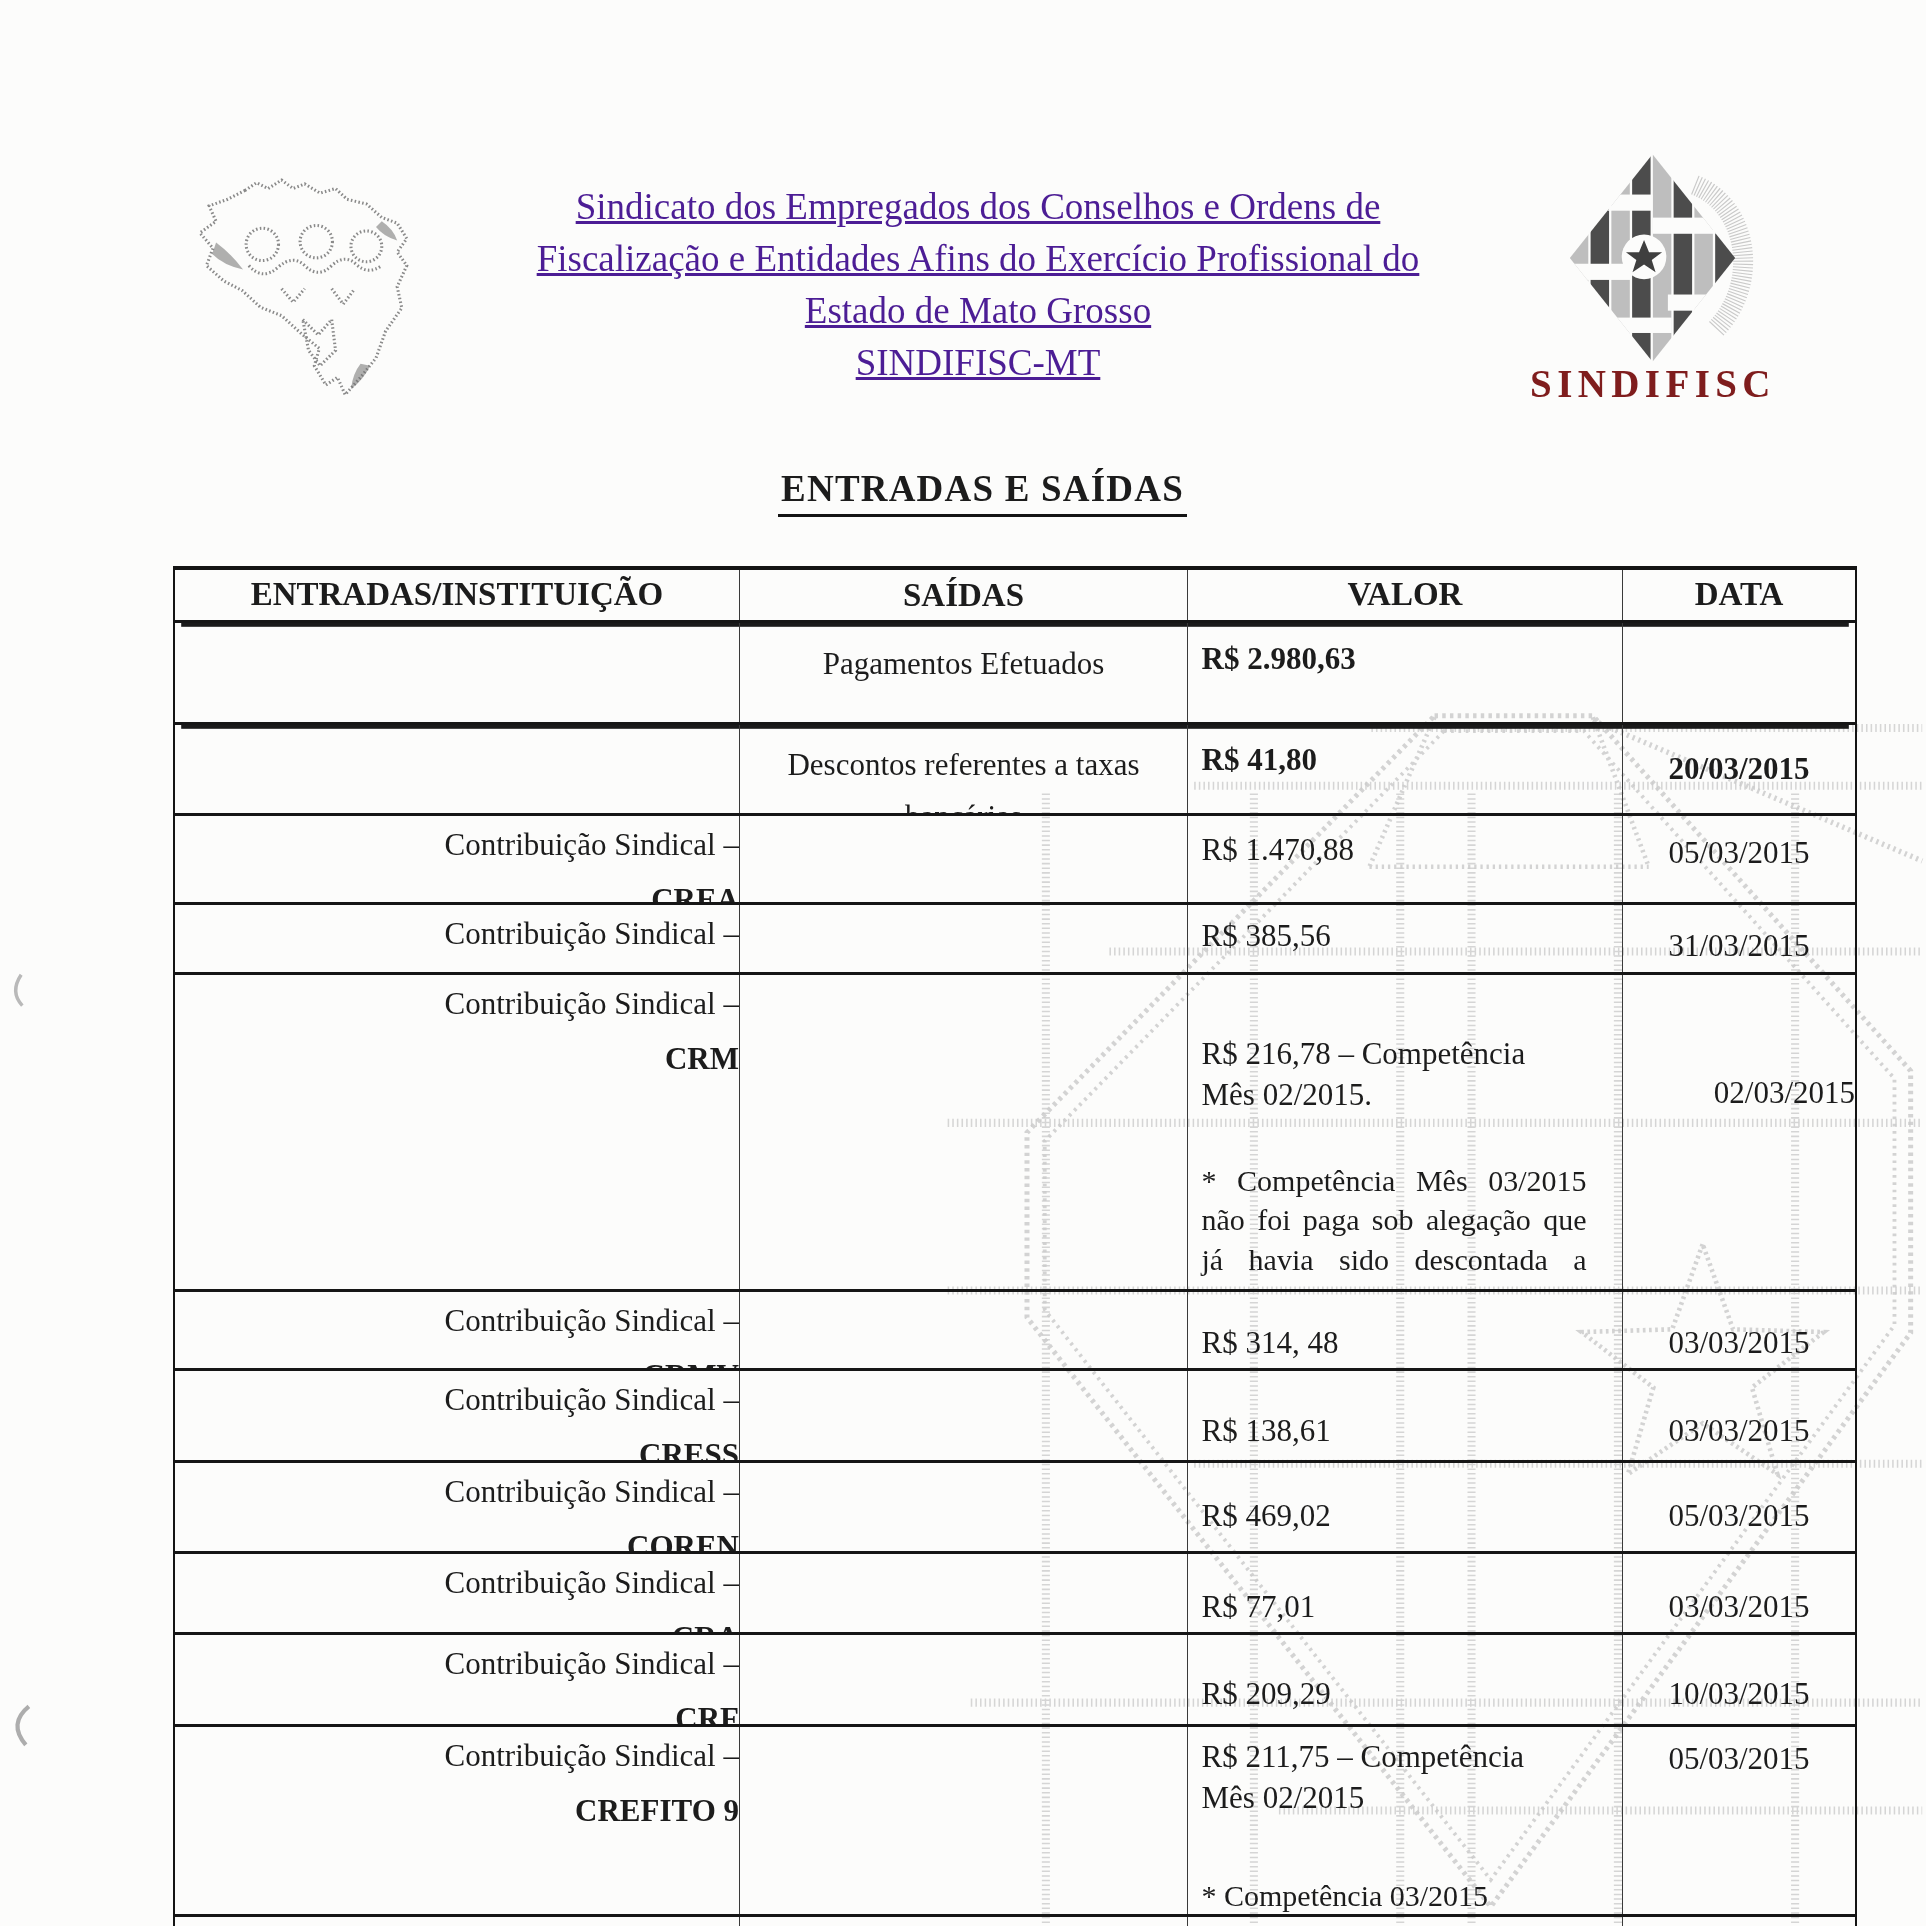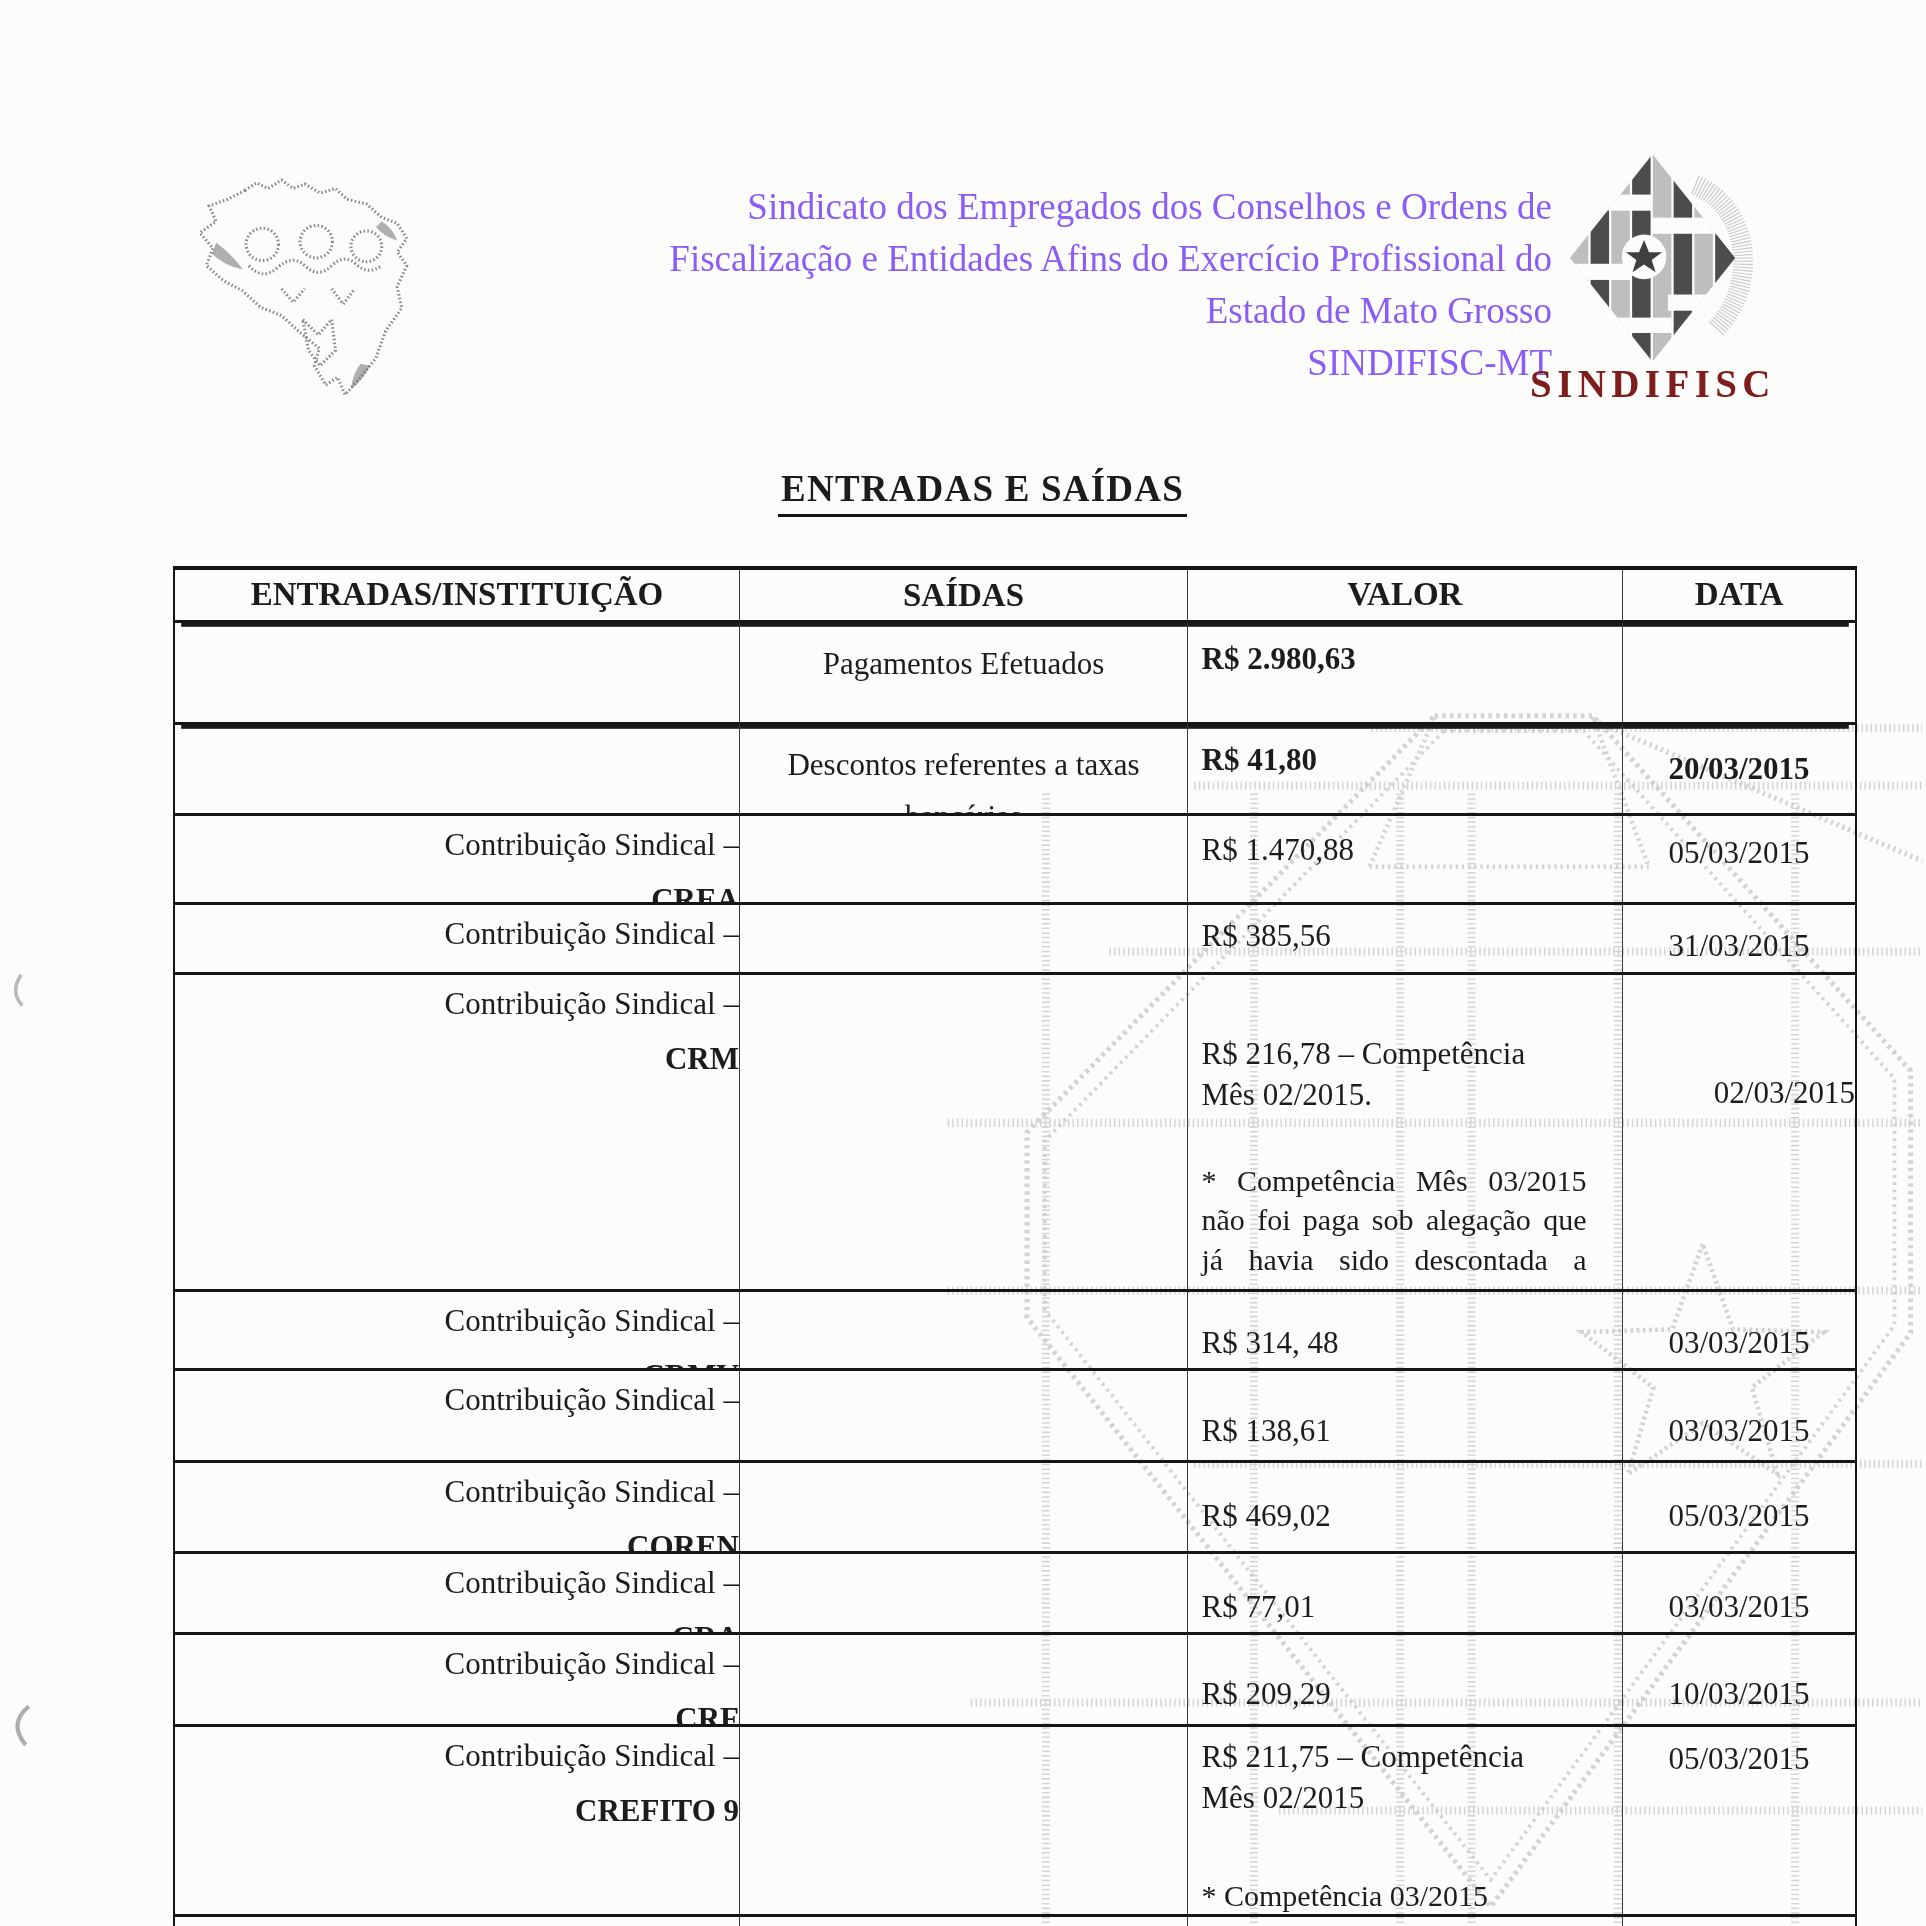--- a/index.html
+++ b/index.html
@@ -2,22 +2,22 @@
 <html style="font-size:6.2px"><head>
 <meta charset="utf-8">
 <style>
   html,body{margin:0;padding:0;background:#e8e8e6;}
   #page{
     position:relative; width:1965px; height:2703px; background:#fcfcfb;
     font-family:"Liberation Serif","DejaVu Serif",serif; color:#1c1c1c; overflow:hidden;
   }
   
   #brazil-logo{position:absolute;left:166px;top:150px;width:262px;height:262px;z-index:3;}
-  #org-block{position:absolute;left:404px;top:181px;width:1148px;text-align:right;z-index:3;
-    font-size:37px;line-height:52px;color:#8b5cf6;}
+  #org-block{position:absolute;left:404px;top:181px;width:1148px;text-align:center;z-index:3;
+    font-size:37px;line-height:52px;color:#4c1d95;text-decoration:underline;}
   #logo-right{position:absolute;left:1541px;top:148px;width:223px;height:220px;z-index:3;}
   #logo-right-label{position:absolute;left:1518px;top:361px;width:270px;text-align:center;
     font-weight:bold;font-size:39px;letter-spacing:5.4px;color:#7f1d1d;z-index:3;}
   #doc-title{position:absolute;left:0;top:467px;width:100%;text-align:center;z-index:3;}
   #doc-title span{font-size:37px;font-weight:bold;letter-spacing:1.2px;
     border-bottom:3.5px solid #141414;padding:0 3.1px 4.6px 3.1px;}
   
   #watermark{position:absolute;left:0;top:0;z-index:1;}
   
   #fin-table{position:absolute;left:173px;top:566px;width:1684px;z-index:2;
@@ -226,20 +226,21 @@
           <span>R$ 314, 48</span>
         </div>
       <div class="c c4">
           <span>03/03/2015</span>
         </div>
     </div>
 
     <div class="row r6">
       <div class="c c1">
         <div class="ent-line">Contribuição Sindical –</div>
+        <div class="sigla">CRESS</div>
       </div>
       <div class="c c2"></div>
       <div class="c c3">
           <span>R$ 138,61</span>
         </div>
       <div class="c c4">
           <span>03/03/2015</span>
         </div>
     </div>
 

